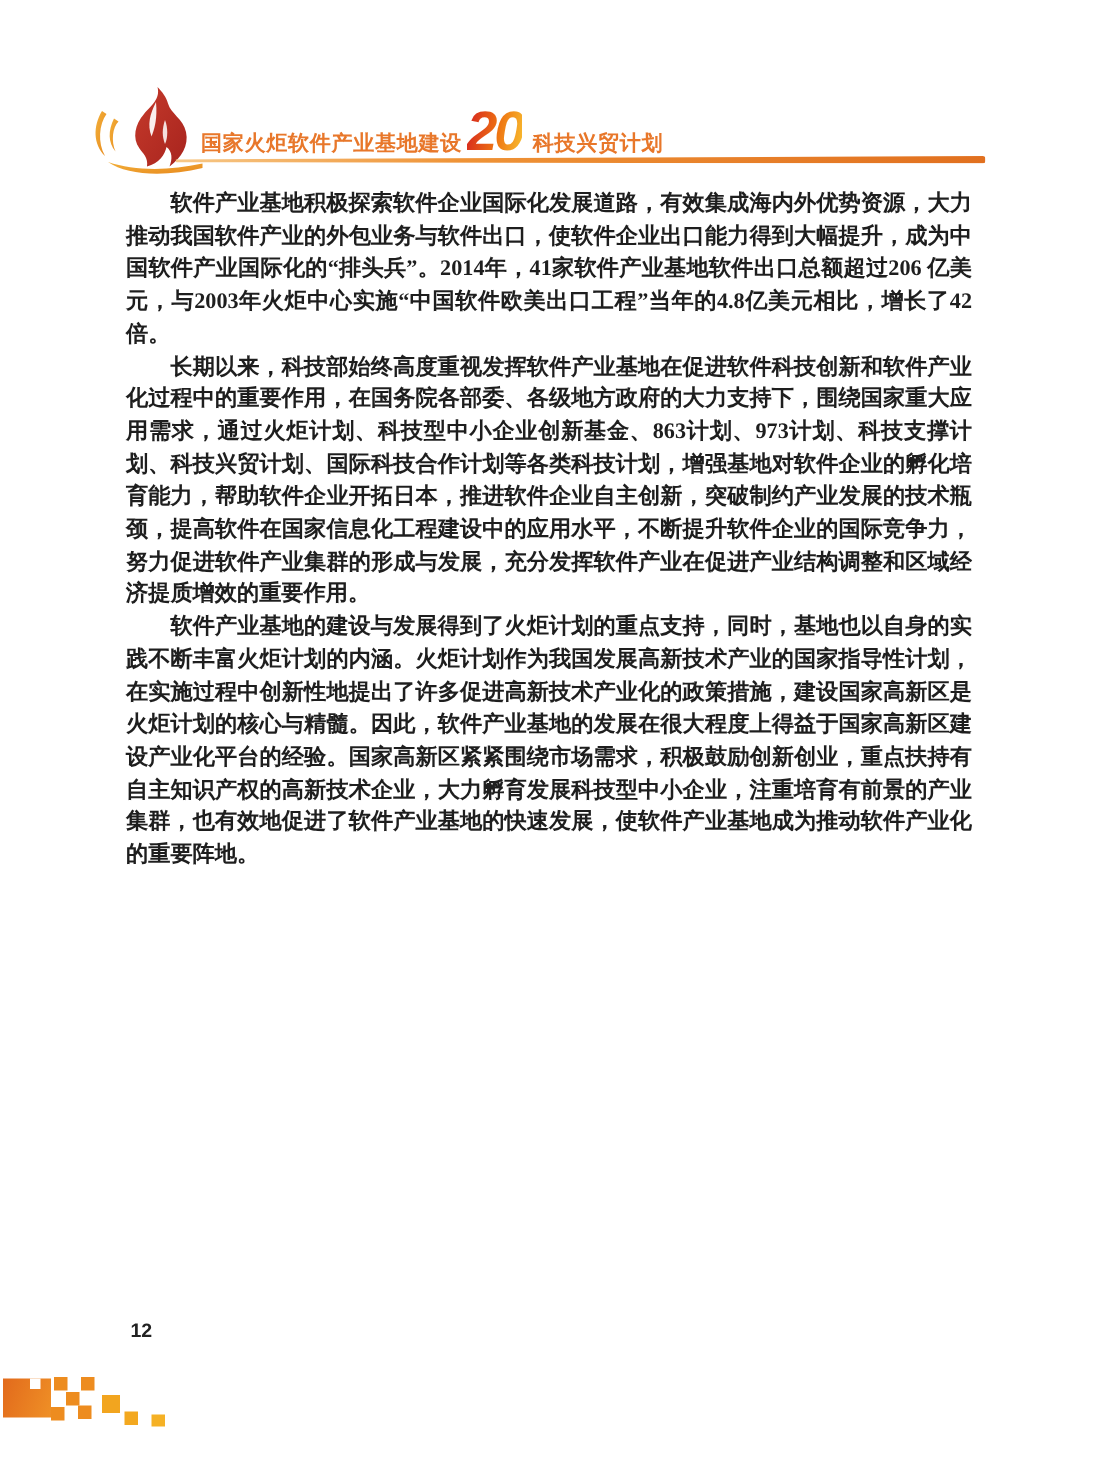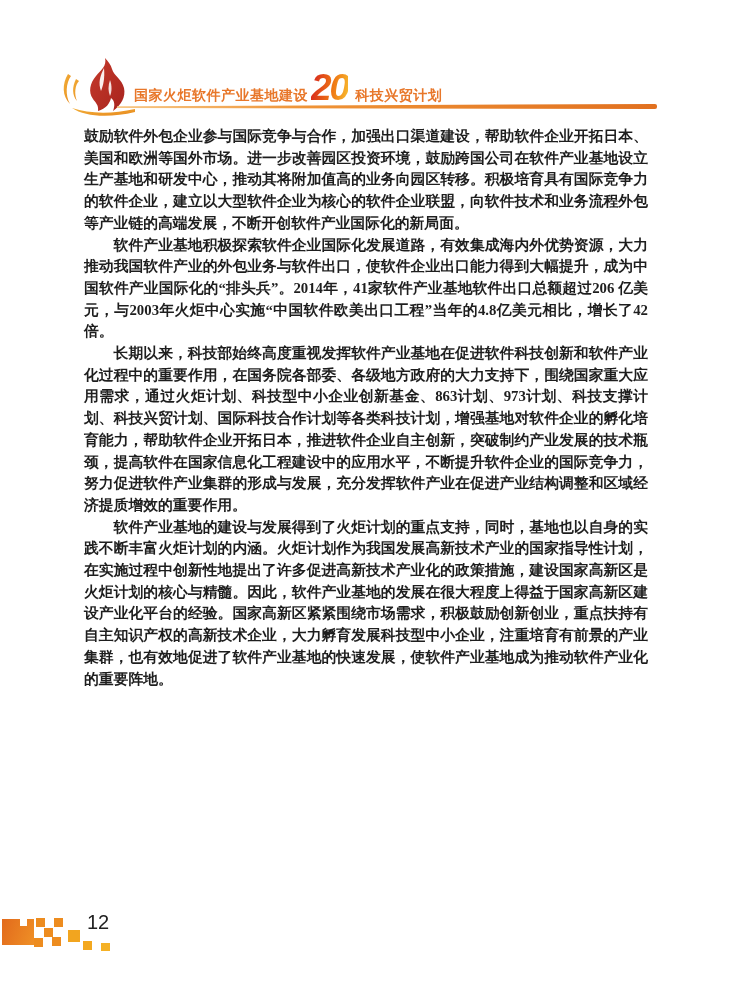--- a/index.html
+++ b/index.html
@@ -37,23 +37,23 @@
   }
   .content p.indent { text-indent:2em; }
   .section-heading {
     font-family:"Liberation Sans","DejaVu Sans",sans-serif;
     font-size:15.5px; font-weight:bold; color:#E7703A;
     margin:11px 0 10px; text-indent:2em; letter-spacing:0.5px;
   }
 
   
   .page-number {
-    position:absolute; left:87px; top:911px;
+    position:absolute; left:87px; top:879px;
     font-family:"Liberation Sans","DejaVu Sans",sans-serif;
-    font-size:20px; color:#222;
+    font-size:13px; color:#222;font-weight:bold;
   }
   .mosaic div { position:absolute; }
   .m-big  { left:2px;  top:919px; width:32px; height:26px; background:linear-gradient(110deg,#E26A1C,#EF9026); }
   .m-notch{ left:20px; top:919px; width:7px;  height:7px;  background:#fff; }
   .m-o    { background:#ED8C1F; }
   .m1 { left:36px;  top:918px; width:9px;  height:9px; }
   .m2 { left:54px;  top:918px; width:9px;  height:9px; }
   .m3 { left:44px;  top:928px; width:9px;  height:9px; }
   .m4 { left:34px;  top:938px; width:9px;  height:9px; }
   .m5 { left:52px;  top:937px; width:9px;  height:9px; }
@@ -92,21 +92,20 @@
 
   <div class="title-row">
     <span class="title-part">国家火炬软件产业基地建设</span>
     <span class="anniv">20</span>
     <span class="title-part">科技兴贸计划</span>
   </div>
 
   <div class="header-rule"></div>
 
   <div class="content">
-    <p>鼓励软件外包企业参与国际竞争与合作，加强出口渠道建设，帮助软件企业开拓日本、美国和欧洲等国外市场。进一步改善园区投资环境，鼓励跨国公司在软件产业基地设立生产基地和研发中心，推动其将附加值高的业务向园区转移。积极培育具有国际竞争力的软件企业，建立以大型软件企业为核心的软件企业联盟，向软件技术和业务流程外包等产业链的高端发展，不断开创软件产业国际化的新局面。</p>
     <p class="indent">软件产业基地积极探索软件企业国际化发展道路，有效集成海内外优势资源，大力推动我国软件产业的外包业务与软件出口，使软件企业出口能力得到大幅提升，成为中国软件产业国际化的“排头兵”。2014年，41家软件产业基地软件出口总额超过206 亿美元，与2003年火炬中心实施“中国软件欧美出口工程”当年的4.8亿美元相比，增长了42倍。</p>
     <p class="indent">长期以来，科技部始终高度重视发挥软件产业基地在促进软件科技创新和软件产业化过程中的重要作用，在国务院各部委、各级地方政府的大力支持下，围绕国家重大应用需求，通过火炬计划、科技型中小企业创新基金、863计划、973计划、科技支撑计划、科技兴贸计划、国际科技合作计划等各类科技计划，增强基地对软件企业的孵化培育能力，帮助软件企业开拓日本，推进软件企业自主创新，突破制约产业发展的技术瓶颈，提高软件在国家信息化工程建设中的应用水平，不断提升软件企业的国际竞争力，努力促进软件产业集群的形成与发展，充分发挥软件产业在促进产业结构调整和区域经济提质增效的重要作用。</p>
     <p class="indent">软件产业基地的建设与发展得到了火炬计划的重点支持，同时，基地也以自身的实践不断丰富火炬计划的内涵。火炬计划作为我国发展高新技术产业的国家指导性计划，在实施过程中创新性地提出了许多促进高新技术产业化的政策措施，建设国家高新区是火炬计划的核心与精髓。因此，软件产业基地的发展在很大程度上得益于国家高新区建设产业化平台的经验。国家高新区紧紧围绕市场需求，积极鼓励创新创业，重点扶持有自主知识产权的高新技术企业，大力孵育发展科技型中小企业，注重培育有前景的产业集群，也有效地促进了软件产业基地的快速发展，使软件产业基地成为推动软件产业化的重要阵地。</p>
   </div>
 
   <div class="mosaic">
     <div class="m-big"></div>
     <div class="m-notch"></div>
     <div class="m1 m-o"></div>
     <div class="m2 m-o"></div>

